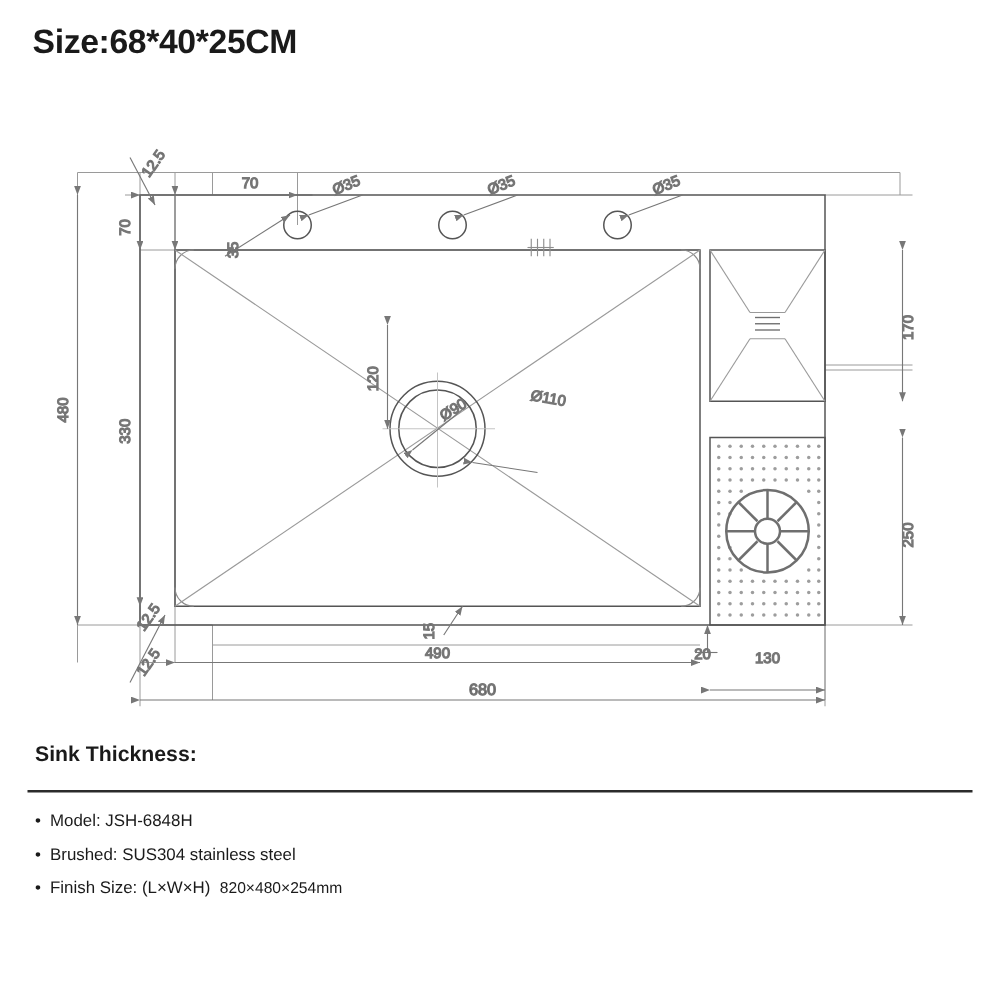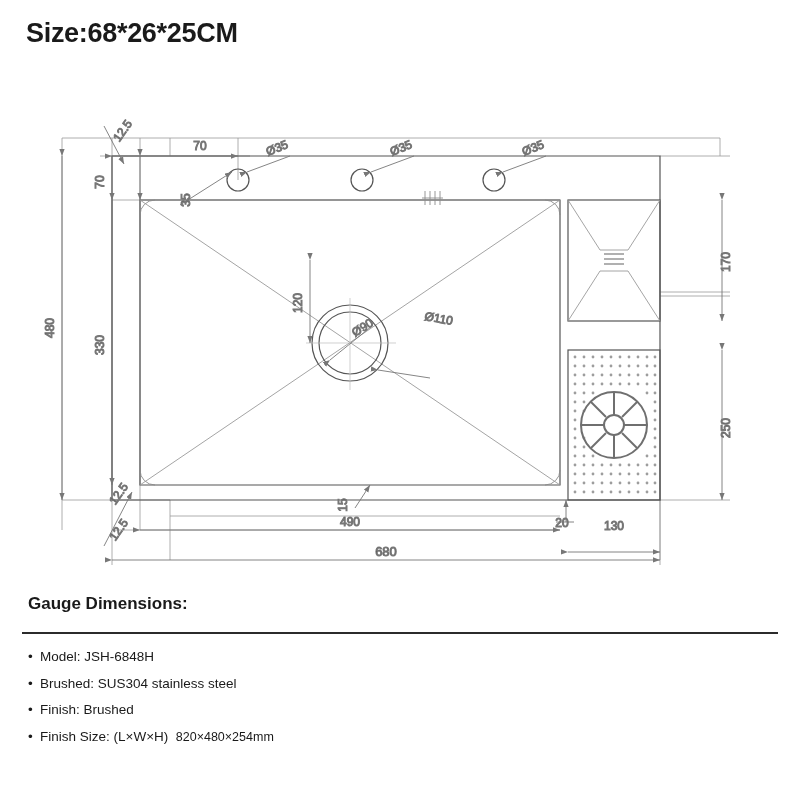--- a/index.html
+++ b/index.html
@@ -81,21 +81,21 @@
   svg text {
     font-family: "Liberation Sans", sans-serif;
     fill: #3a3a3a;
   }
 </style>
 </head>
 <body>
 
 <div id="page">
 
-  <div class="title">Size:68*26*25CM</div>
+  <div class="title">Size:68*40*25CM</div>
 
   <svg id="drawing" viewBox="0 0 800 520">
     <g fill="none" stroke="#777" stroke-width="1" shape-rendering="geometricPrecision">
 
       <g stroke="#9a9a9a" stroke-width="0.8">
 
         <line x1="62" y1="78" x2="720" y2="78"></line>
         <line x1="62" y1="78" x2="62" y2="440"></line>
         <line x1="62" y1="440" x2="170" y2="440"></line>
 
@@ -384,31 +384,28 @@
         <text x="122" y="472" text-anchor="middle" transform="rotate(-55 122 472)">12.5</text>
         <text x="350" y="466" text-anchor="middle">490</text>
         <text x="562" y="467" text-anchor="middle">20</text>
         <text x="614" y="470" text-anchor="middle">130</text>
         <text x="386" y="496" text-anchor="middle" font-size="13">680</text>
       </g>
     </g>
   </svg>
 
   <div class="specs">
-    <h2>Gauge Dimensions:</h2>
+    <h2>Sink Thickness:</h2>
     <div class="specs-rule"></div>
     <ul class="spec-list">
       <li>
         <span class="bullet">•</span><span>Model: JSH-6848H</span>
       </li>
       <li>
         <span class="bullet">•</span><span>Brushed: SUS304 stainless steel</span>
       </li>
       <li>
-        <span class="bullet">•</span><span>Finish: Brushed</span>
-      </li>
-      <li>
         <span class="bullet">•</span><span>Finish Size: (L×W×H)</span>&nbsp;&nbsp;<span class="sub">820×480×254mm</span>
       </li>
     </ul>
   </div>
 
 </div>
 
 </body></html>

